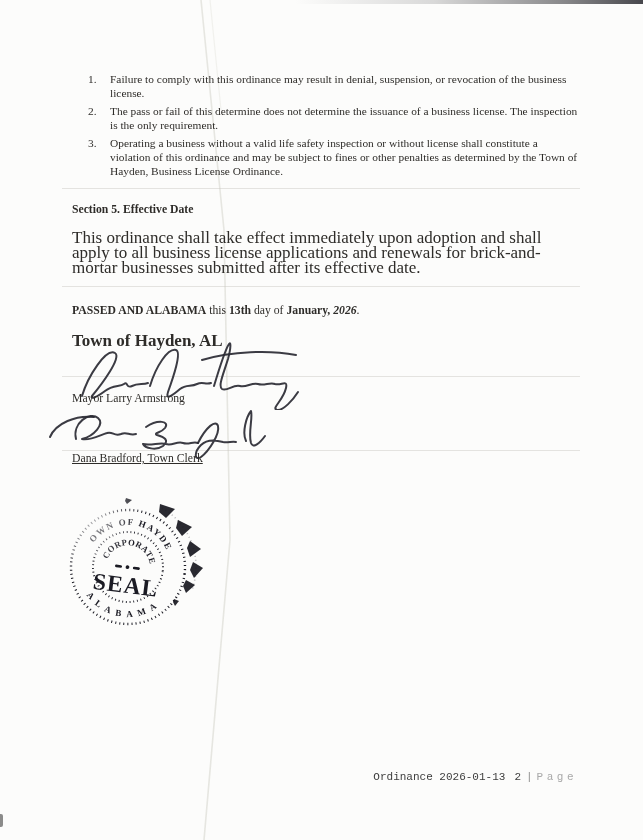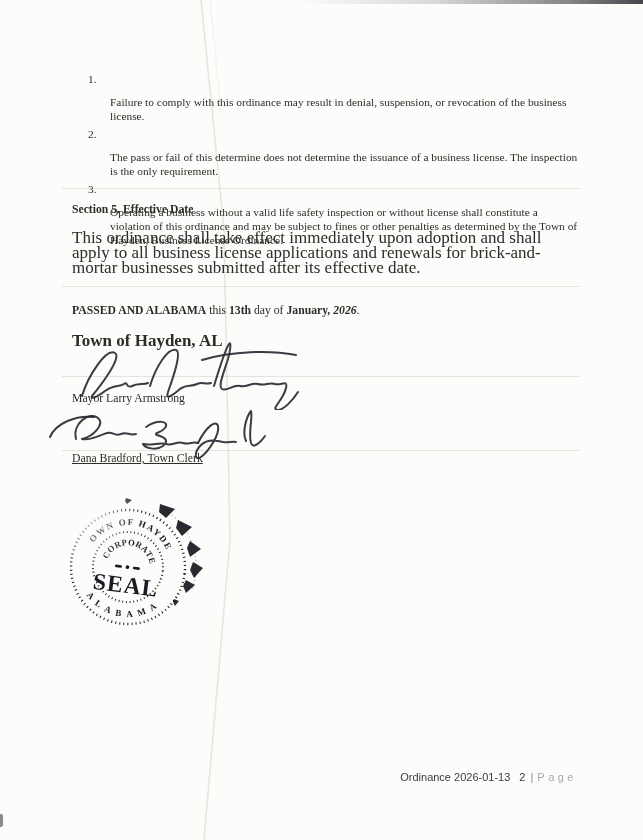--- a/index.html
+++ b/index.html
@@ -22,21 +22,21 @@
   }
   .fold-svg{position:absolute;left:0;top:0;pointer-events:none;}
   .hline{
     position:absolute;left:62px;width:518px;height:1px;
     background:rgba(200,198,190,.45);
   }
   
   .ord-list{position:absolute;left:72px;top:72px;width:508px;font-size:11.4px;line-height:14px;}
   .ord-item{display:flex;margin-bottom:4px;}
   .ord-num{width:22px;flex:none;padding-left:16px;box-sizing:content-box;}
-  .ord-text{flex:1;margin-top:23px;}
+  .ord-text{flex:1;}
   .section-heading{
     position:absolute;left:72px;top:203px;
     font-size:11.7px;font-weight:bold;
   }
   .section-body{
     position:absolute;left:72px;top:230px;width:510px;
     font-size:17px;line-height:15px;
   }
   .passed-line{position:absolute;left:72px;top:304px;font-size:11.7px;}
   .b{font-weight:bold;}
@@ -44,21 +44,21 @@
   .municipality{position:absolute;left:72px;top:331px;font-size:17px;font-weight:bold;}
   .sig-label{position:absolute;left:72px;font-size:11.7px;}
   .sig-label.mayor{top:392px;text-align:right;}
   .sig-label.clerk{top:452px;text-decoration:underline;}
   .sig-svg{position:absolute;pointer-events:none;}
   .sig-svg path{fill:none;stroke:#2a2a33;stroke-width:2;stroke-linecap:round;stroke-linejoin:round;opacity:.92;}
   .seal-svg{position:absolute;left:56px;top:496px;}
   
   .footer{
     position:absolute;top:771px;right:66px;
-    font-family:Liberation Sans, sans-serif;
+    font-family:Liberation Mono, monospace;
     font-size:11px;color:#3c3c3c;white-space:nowrap;text-align:right;
   }
   .footer .pgnum{margin-left:9px;}
   .footer .sep{color:#8d8d8d;margin:0 4px 0 5px;}
   .footer .pgword{color:#a9a9a9;letter-spacing:3.5px;}
 </style>
 </head>
 <body>
 
 <div class="page">

